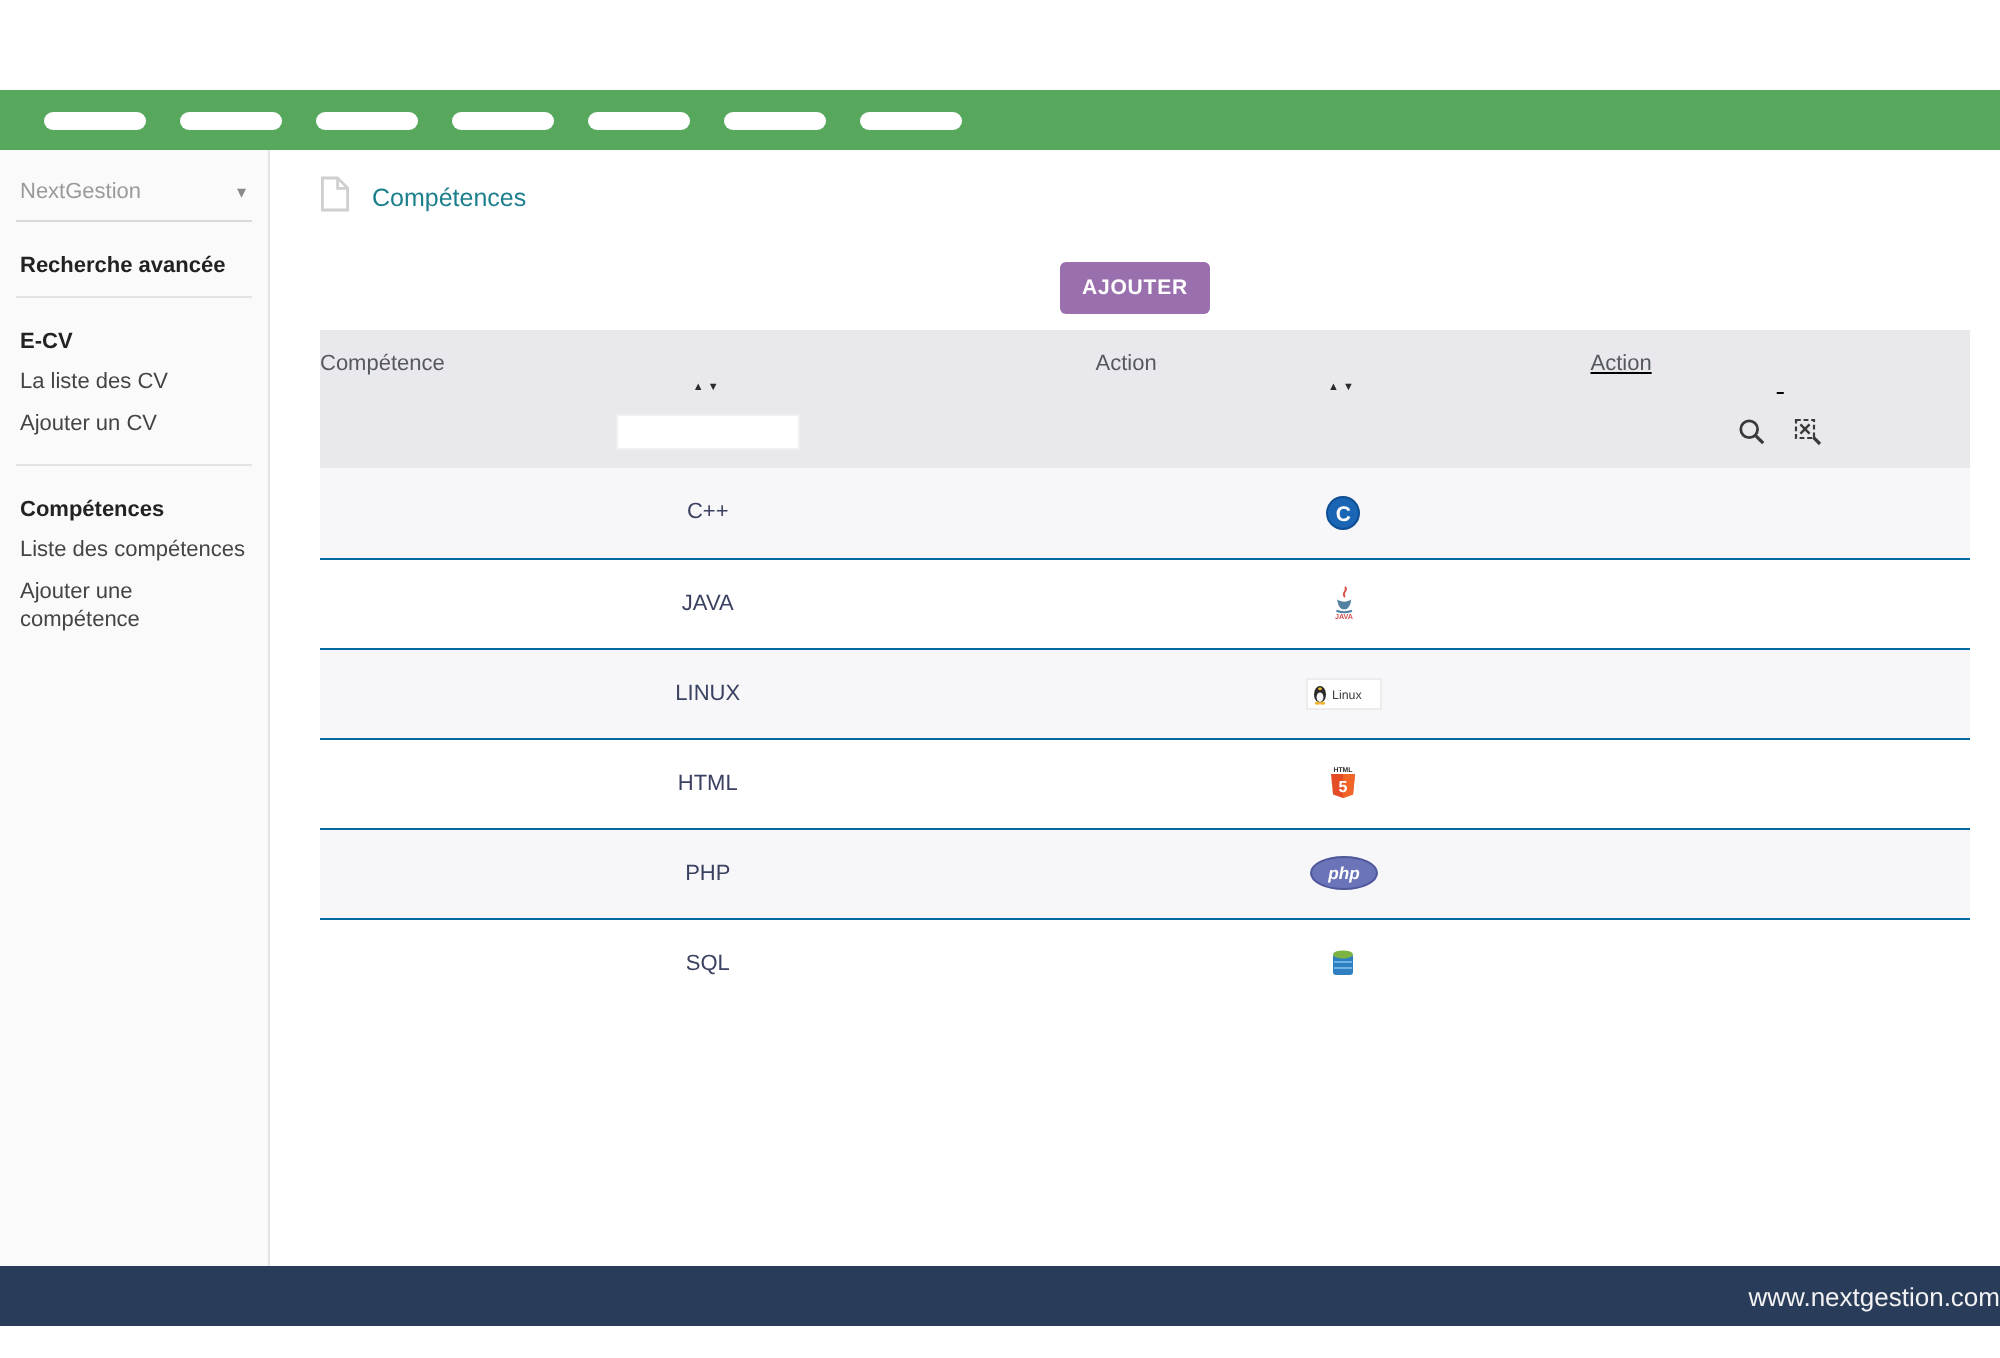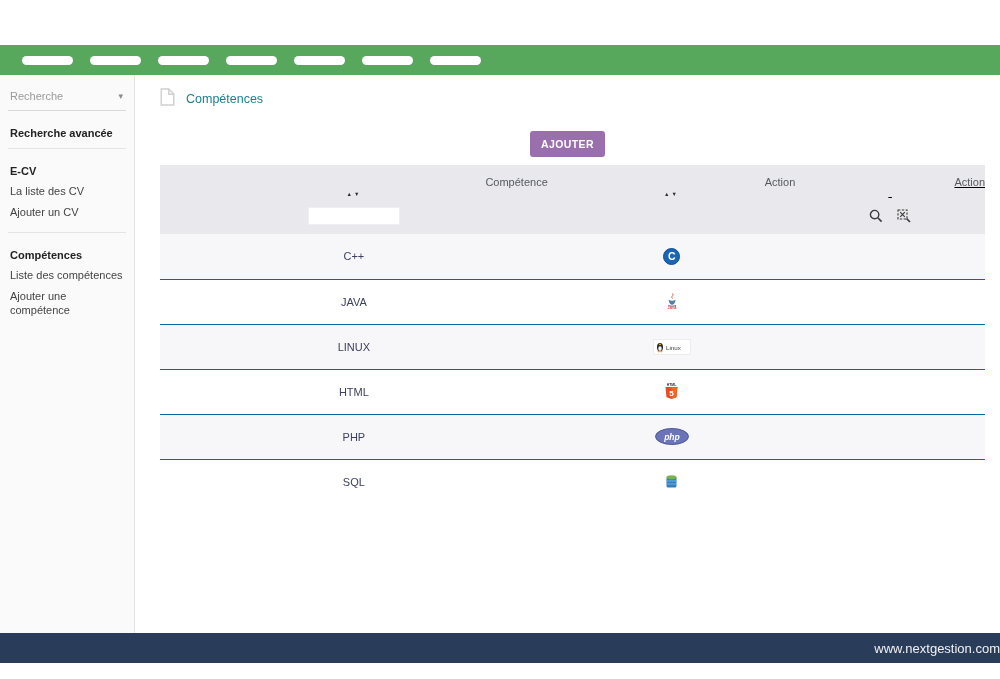--- a/index.html
+++ b/index.html
@@ -41,21 +41,21 @@
   .main{flex:1;position:relative;background:#fff;}
   .page-header{display:flex;align-items:center;gap:11px;margin:13px 0 0 25px;color:var(--teal);font-size:12.5px;}
   .toolbar{display:flex;justify-content:center;margin:22px 25px 8px 25px;}
   .add-btn{background:var(--purple);color:#fff;border:none;border-radius:3px;font-size:10.5px;font-weight:bold;
     padding:7px 11px;letter-spacing:.4px;cursor:pointer;font-family:inherit;}
 
   
   .skills-table{margin-left:25px;width:825px;border-collapse:separate;border-spacing:0;font-size:11px;}
   .skills-table thead th{background:#e9e9ed;font-weight:normal;padding:0;vertical-align:top;}
   .skills-table th.col-competence{width:47%;} .skills-table th.col-photo{width:30%;} .skills-table th.col-action{width:23%;text-decoration:underline;}
-  .th-label{margin-top:11px;text-align:right;color:#55595f;font-size:11px;}
+  .th-label{margin-top:11px;text-align:left;color:#55595f;font-size:11px;}
   .th-sort{text-align:center;font-size:5.5px;color:#2b2b2b;margin-top:4px;letter-spacing:2px;cursor:pointer;line-height:1;}
   .th-filter{height:36px;display:flex;align-items:center;justify-content:center;gap:14px;}
   .filter-input{width:92px;height:18px;border:1px solid #f0f0f0;background:#fff;outline:none;font-size:11px;padding:0 4px;}
   .hdr-icon{cursor:pointer;display:inline-flex;}
   .skills-table tbody td{height:45px;text-align:center;padding:0;color:#3b4160;}
   .skills-table tbody tr:nth-child(odd) td{background:#f7f7f9;}
   .skills-table tbody tr+tr td{border-top:1px solid #0369a1;}
   .photo-wrap{display:inline-flex;align-items:center;justify-content:center;vertical-align:middle;}
 
   
@@ -75,21 +75,21 @@
       <span class="pill"></span>
       <span class="pill"></span>
       <span class="pill"></span>
       <span class="pill"></span>
     </nav>
 
   <div class="content">
 
     <aside class="sidebar">
       <div class="search-select">
-        <span>Recherche</span>
+        <span>NextGestion</span>
         <span class="caret">▾</span>
       </div>
       <div class="side-heading">Recherche avancée</div>
       <hr class="side-divider">
       <div class="side-heading">E-CV</div>
       <div class="side-link">La liste des CV</div>
       <div class="side-link">Ajouter un CV</div>
       <hr class="side-divider">
       <div class="side-heading">Compétences</div>
       <div class="side-link">Liste des compétences</div>

